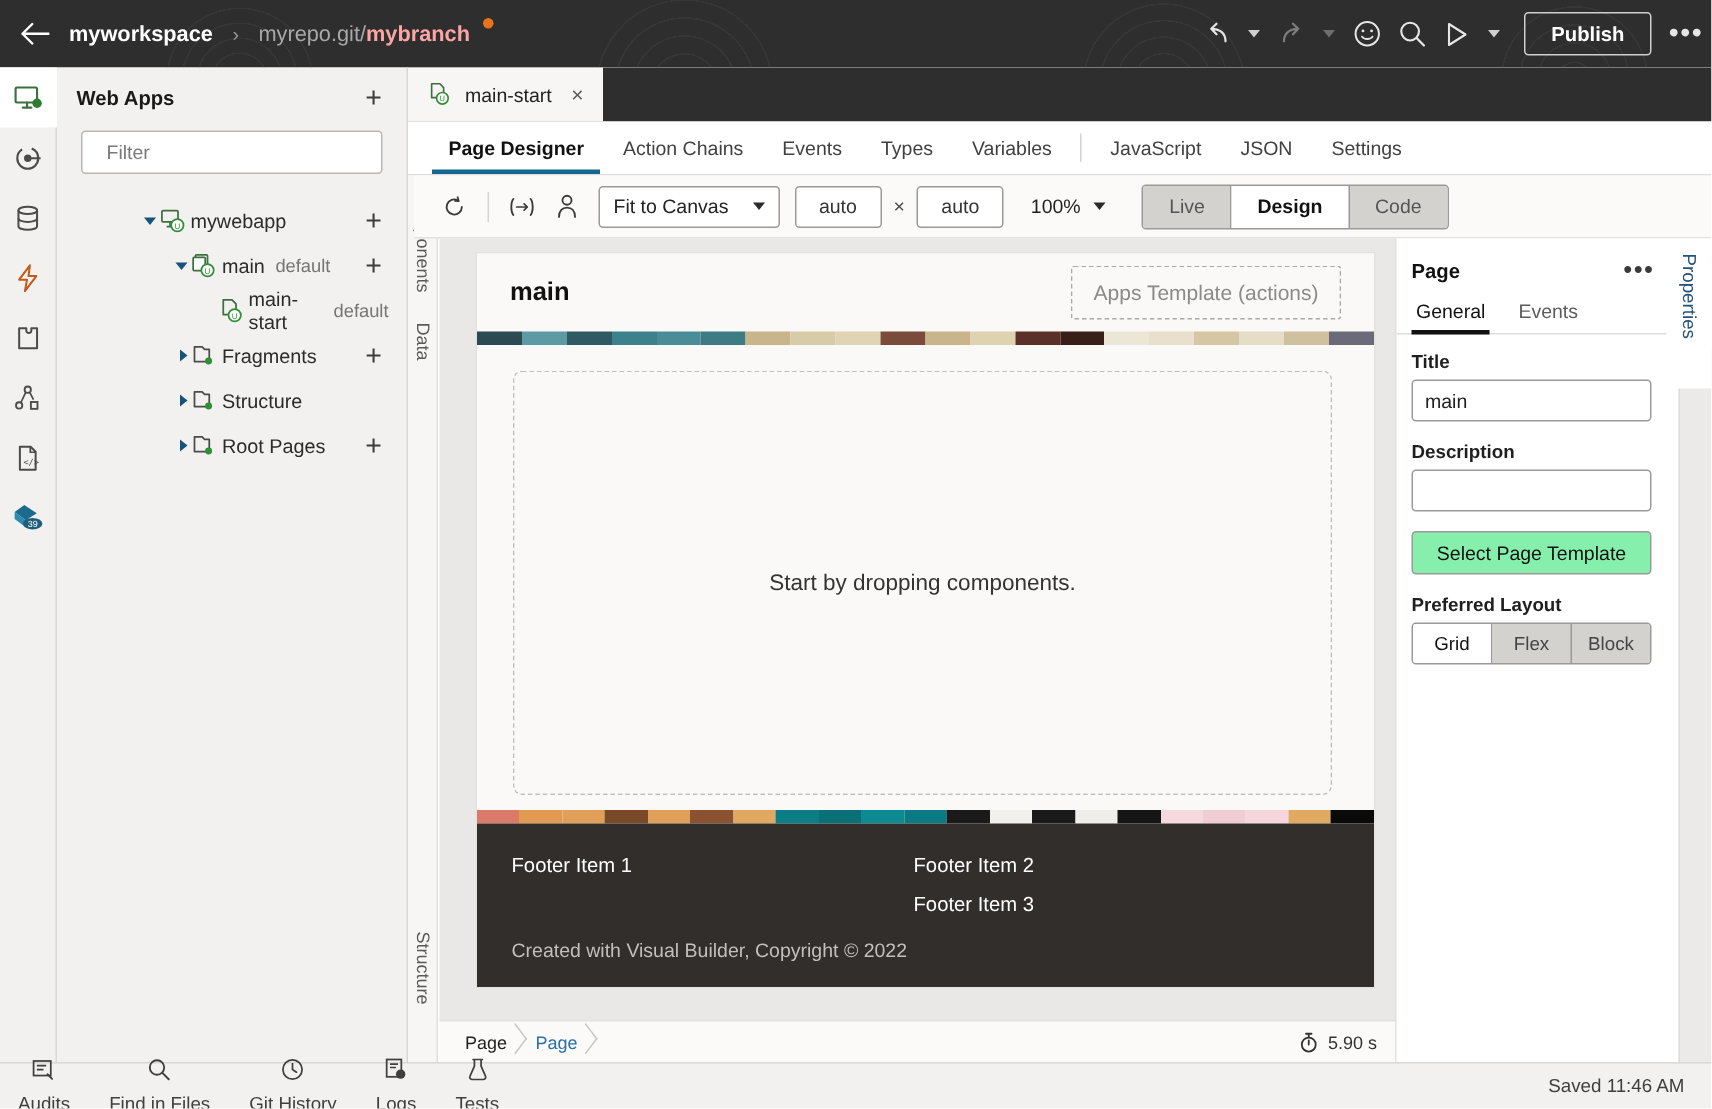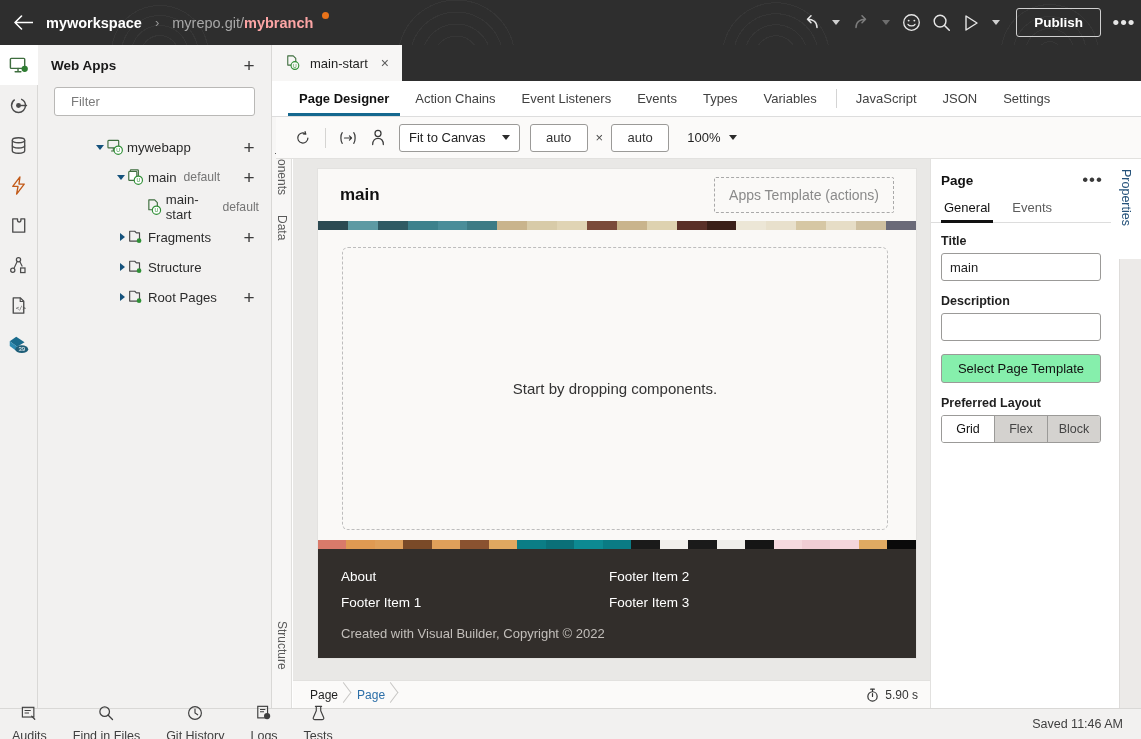--- a/index.html
+++ b/index.html
@@ -504,21 +504,20 @@
           <text x="10.5" y="15" font-size="6" fill="#2f8f35" text-anchor="middle" font-family="sans-serif">U</text>
         </svg>
       <span class="doc-tab-label">main-start</span>
       <span class="tab-close">×</span>
     </div>
   </div>
 
   <div class="subtabs">
     <div class="subtab active">Page Designer</div>
     <div class="subtab">Action Chains</div>
-    <div class="subtab">Event Listeners</div>
     <div class="subtab">Events</div>
     <div class="subtab">Types</div>
     <div class="subtab">Variables</div>
     <div class="subtab-div"></div>
     <div class="subtab">JavaScript</div>
     <div class="subtab">JSON</div>
     <div class="subtab">Settings</div>
   </div>
 
   <div class="vtabs">
@@ -551,20 +550,25 @@
     <div class="select-box">
       <span>Fit to Canvas</span>
       <span class="caret-dk"></span>
     </div>
     <input class="dim-input" value="auto" style="">
     <span class="times">×</span>
     <input class="dim-input" style="margin-left: 0px;" value="auto">
     <div class="zoom-sel">
       <span>100%</span>
       <span class="caret-dk"></span>
+    </div>
+    <div class="mode-group">
+      <div class="mode-btn">Live</div>
+      <div class="mode-btn active">Design</div>
+      <div class="mode-btn">Code</div>
     </div>
   </div>
 
   <div class="canvas-area">
     <div class="page-preview">
       <div class="pp-header">
         <div class="pp-title">main</div>
         <div class="slot-template">Apps Template (actions)</div>
       </div>
       <div class="strip" id="strip-top">
@@ -613,21 +617,20 @@
           <i style="background: rgb(21, 21, 21); width: 4.7619%;"></i>
           <i style="background: rgb(245, 217, 222); width: 4.7619%;"></i>
           <i style="background: rgb(240, 205, 212); width: 4.7619%;"></i>
           <i style="background: rgb(244, 214, 220); width: 4.7619%;"></i>
           <i style="background: rgb(224, 170, 98); width: 4.7619%;"></i>
           <i style="background: rgb(10, 10, 10); width: 4.7619%;"></i>
         </div>
       <div class="pp-footer">
         <div class="footer-cols">
           <div class="footer-col">
-            <div class="footer-link">About</div>
             <div class="footer-link">Footer Item 1</div>
           </div>
           <div class="footer-col">
             <div class="footer-link">Footer Item 2</div>
             <div class="footer-link">Footer Item 3</div>
           </div>
         </div>
         <div class="footer-copy">Created with Visual Builder, Copyright © 2022</div>
       </div>
     </div>

